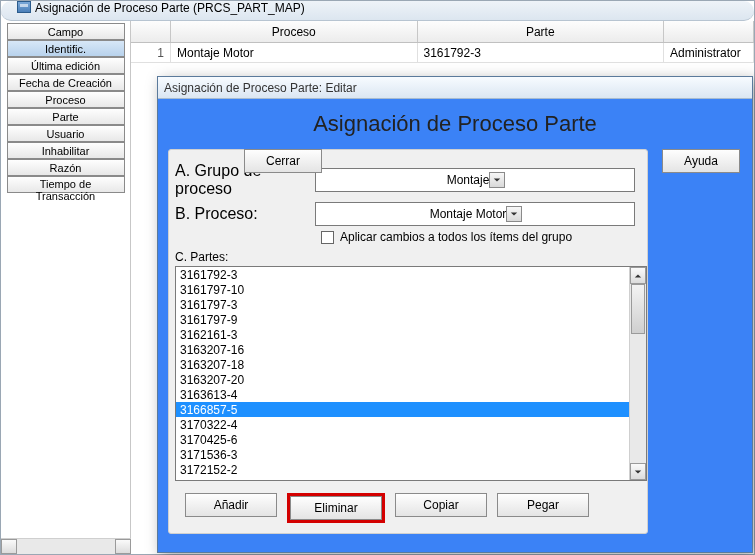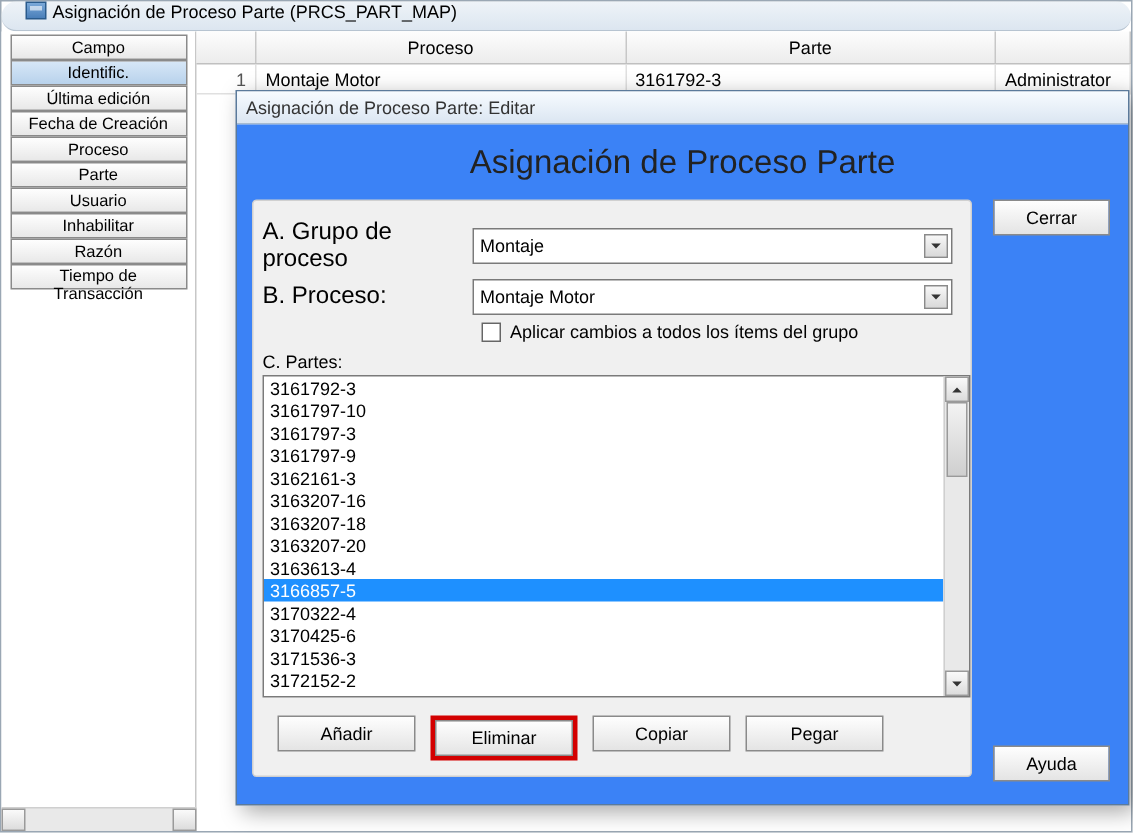--- a/index.html
+++ b/index.html
@@ -86,21 +86,21 @@
     display: flex;
     height: 20px;
     border-bottom: 1px solid #e0e0e0;
     font-size: 12px;
   }
   .grid-row .gr-idx { width: 40px; border-right:1px solid #e0e0e0; display:flex; align-items:center; justify-content:flex-end; padding-right:6px; color:#555;}
   .grid-row .gr-cell { flex:1; border-right:1px solid #e0e0e0; display:flex; align-items:center; padding-left:6px;}
   
   .dialog {
     position: absolute;
-    left: 157px; top: 60px;
+    left: 157px; top: 76px;
     width: 596px; height: 477px;
     border: 1px solid #5b7a9b;
     box-shadow: 4px 4px 14px rgba(0,0,0,0.35);
     background: #f0f0f0;
     display: flex;
     flex-direction: column;
   }
   .dialog-titlebar {
     height: 22px;
     background: linear-gradient(#f7fbff,#dbe6f2);
@@ -132,21 +132,21 @@
     width: 140px;
     font-size: 16px;
   }
   .combo {
     flex: 1;
     height: 24px;
     border: 1px solid #7a7a7a;
     background: #fff;
     display: flex;
     align-items: center;
-    justify-content: space-between;
+    justify-content: center;
     padding: 0 2px 0 4px;
     font-size: 12px;
     max-width: 320px;
   }
   .combo .arrow {
     width: 16px; height: 16px;
     border: 1px solid #8a8a8a;
     background: linear-gradient(#f7f7f7,#d9d9d9);
     display:flex; align-items:center; justify-content:center;
   }
@@ -217,21 +217,21 @@
   .action-row .highlight-box {
     border: 3px solid #d30000;
     padding: 0;
     display:flex;
   }
   .action-row .highlight-box button { margin:0; }
   .right-buttons {
     position: absolute;
     right: 12px;
     top: 50px;
-    display:flex; flex-direction:column; gap: 340px;
+    display:flex; gap: 340px;
   }
   .right-buttons button {
     width: 78px; height: 24px;
     border: 1px solid #8a8a8a;
     background: linear-gradient(#fefefe,#e4e4e4);
     font-size: 12px;
     cursor: pointer;
   }
   .hscroll-parent {
     position:absolute; left:0; bottom:0; width:130px; height:16px;

